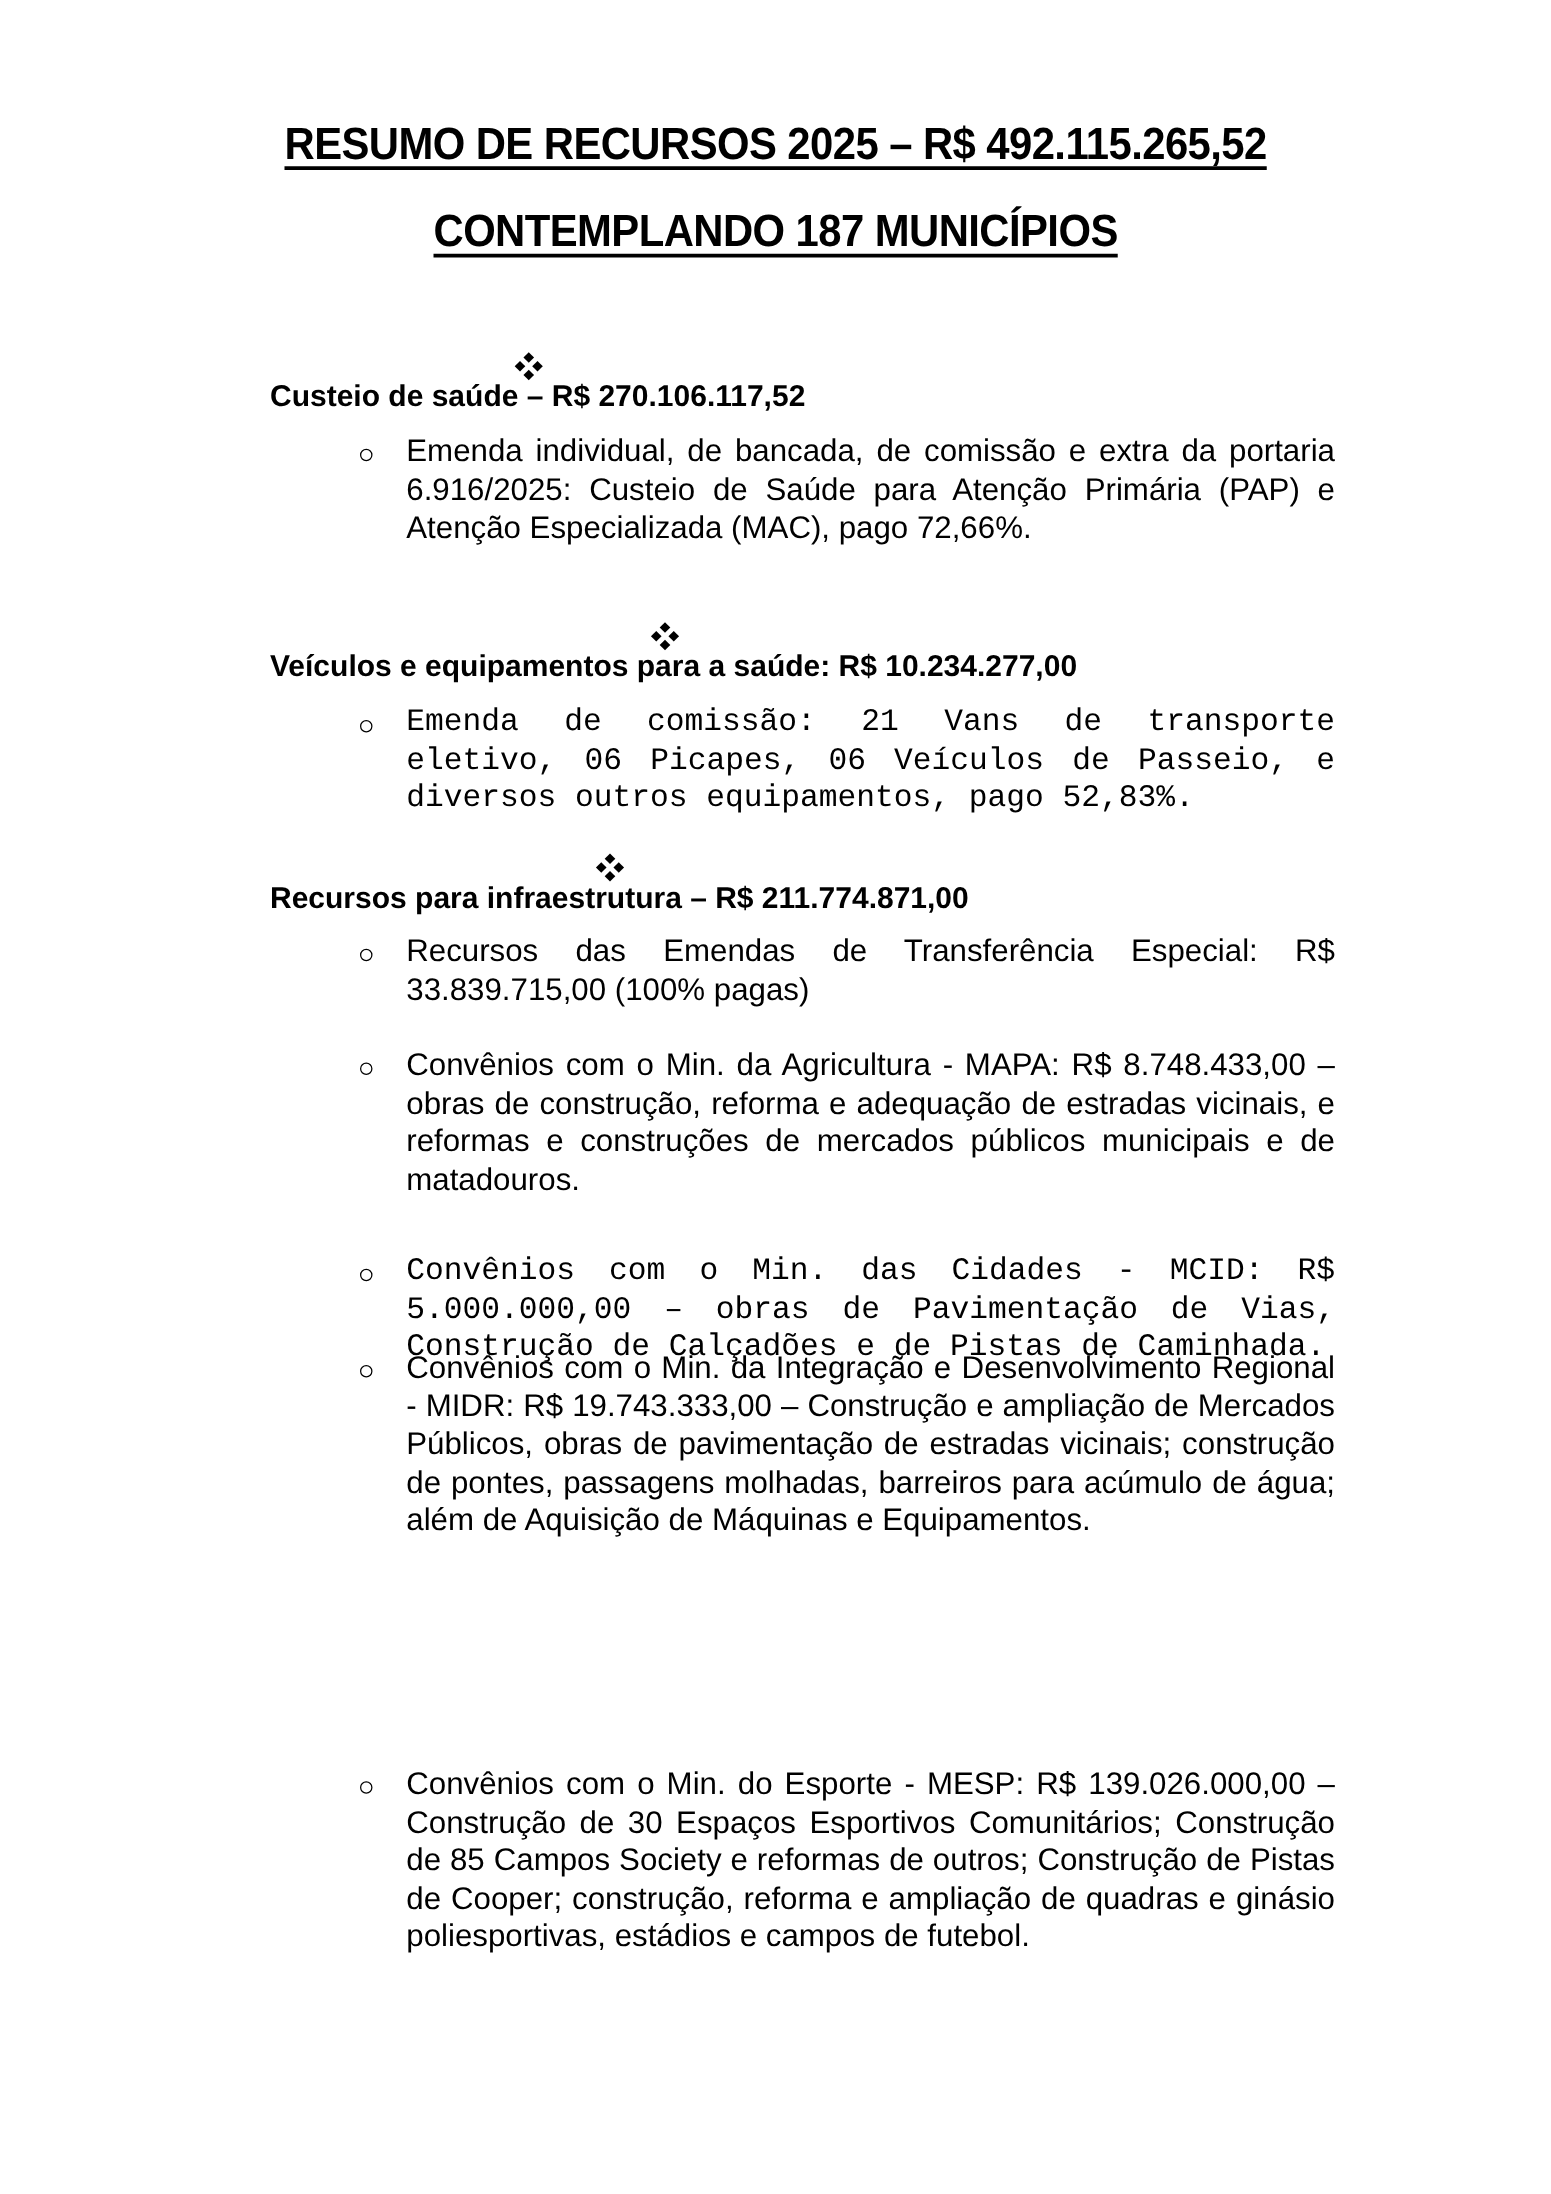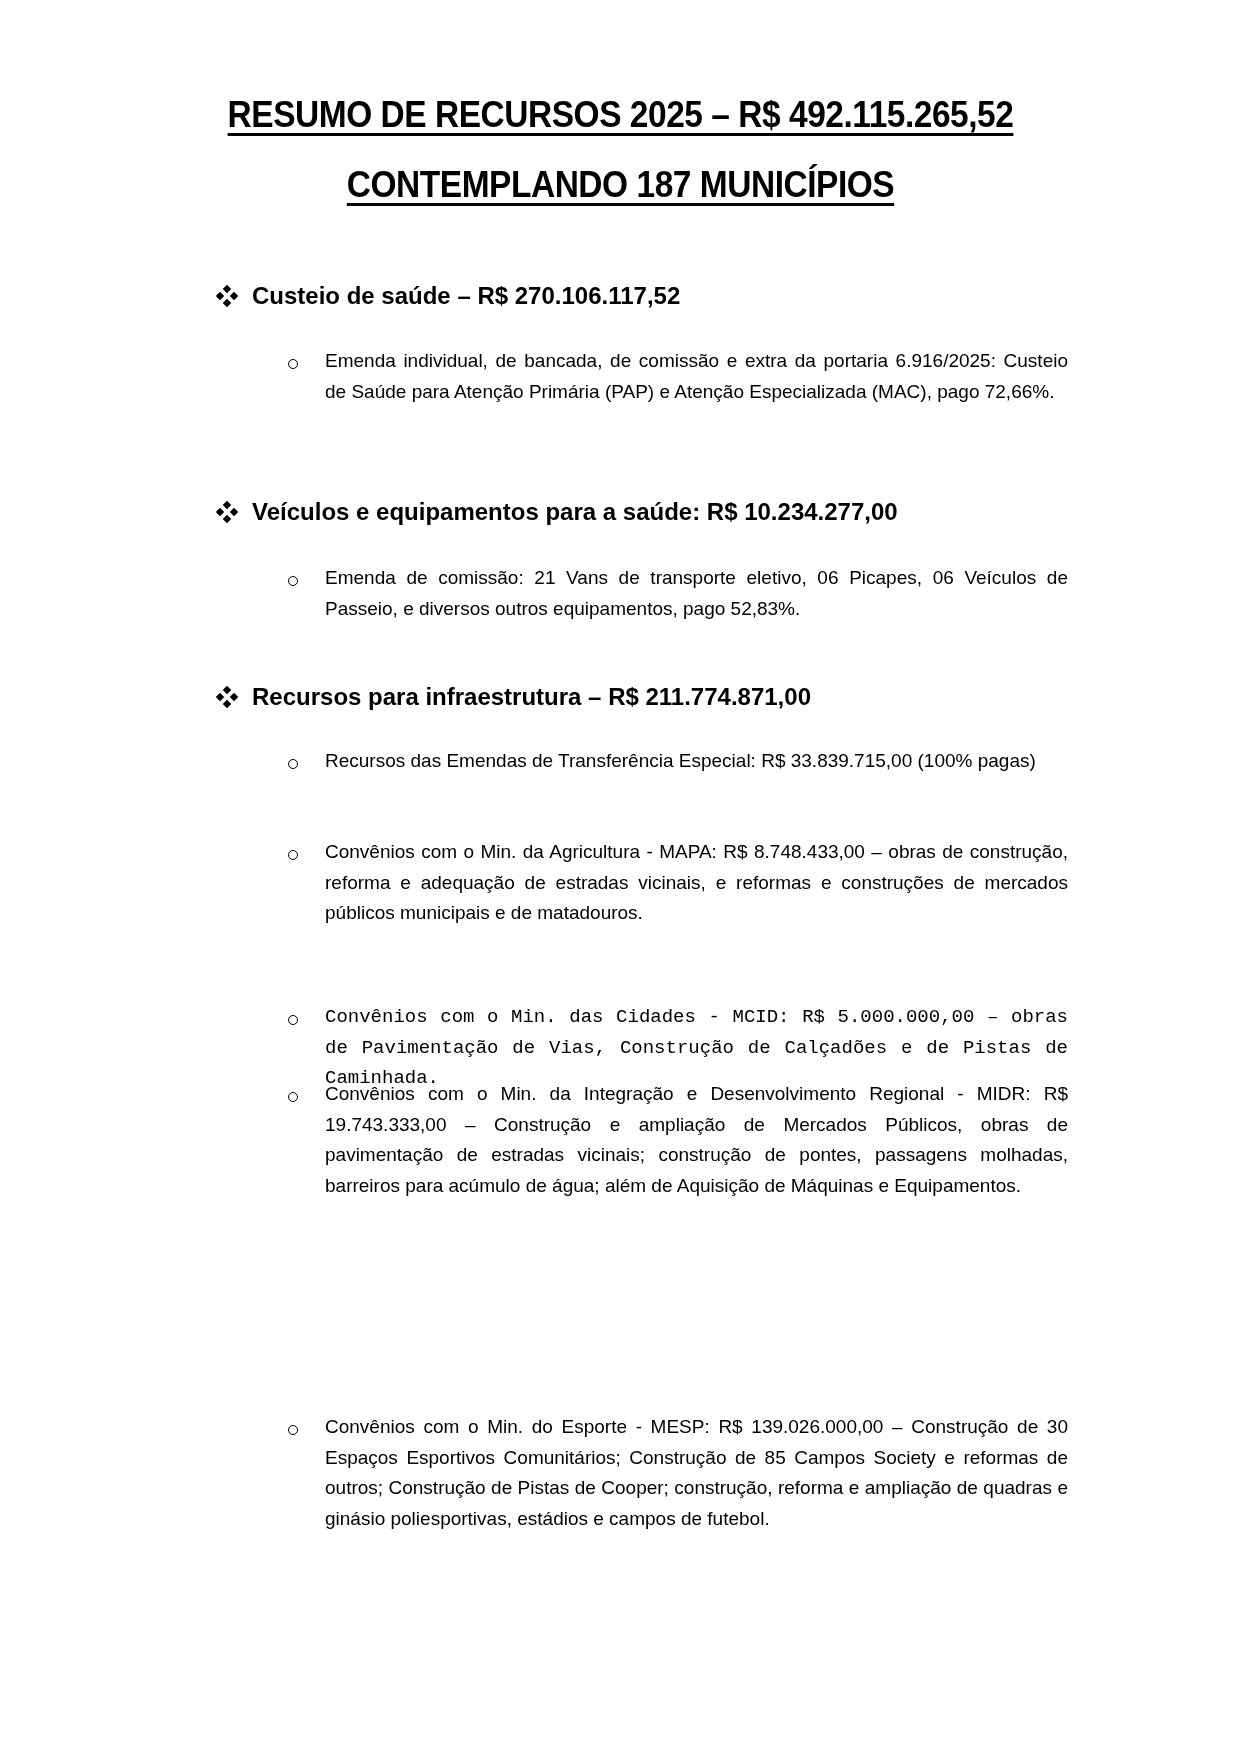--- a/index.html
+++ b/index.html
@@ -28,20 +28,21 @@
     .t1 { top: 94px; }
     .t2 { top: 164px; }
     .section-head {
       position: absolute;
       left: 216px;
       font-weight: bold;
       font-size: 24px;
       display: flex;
       align-items: center;
       white-space: nowrap;
+      flex-direction: column;
     }
     .section-head .diamond {
       display: inline-block;
       width: 22px; height: 22px;
       position: relative;
       margin-right: 14px;
     }
     .diamond i {
       position: absolute;
       width: 6px; height: 6px;
@@ -60,21 +61,21 @@
     .item .circle {
       position: absolute;
       left: -2px; top: 13px;
       width: 10px; height: 10px;
       border: 1.3px solid #000;
       border-radius: 50%;
       box-sizing: border-box;
     }
     .item .text {
       margin-left: 35px;
-      font-size: 19px;
+      font-size: 25px;
       line-height: 30.5px;
       text-align: justify;
     }
   </style>
 </head>
 <body>
 
 <div class="page">
 
   <div class="title t1">RESUMO DE RECURSOS 2025 – R$ 492.115.265,52</div>
@@ -96,21 +97,21 @@
 
   <div class="section-head" style="top:498px;justify-content:flex-end;">
     <span class="diamond">
         <i></i>
         <i></i>
         <i></i>
         <i></i>
       </span>
     <span>Veículos e equipamentos para a saúde: R$ 10.234.277,00</span>
   </div>
-  <div class="item" style="top:563px;">
+  <div class="item" style="top:563px;font-family:Liberation Mono, monospace;">
     <span class="circle"></span>
     <div class="text">Emenda de comissão: 21 Vans de transporte eletivo, 06 Picapes, 06 Veículos de Passeio, e diversos outros equipamentos, pago 52,83%.</div>
   </div>
 
   <div class="section-head" style="top:683px;">
     <span class="diamond">
         <i></i>
         <i></i>
         <i></i>
         <i></i>

